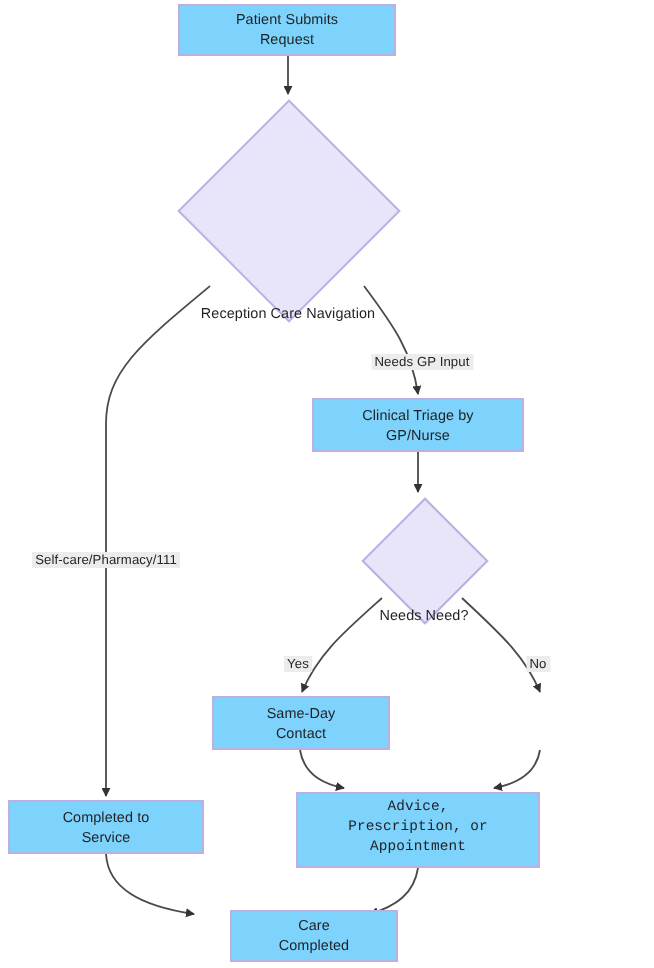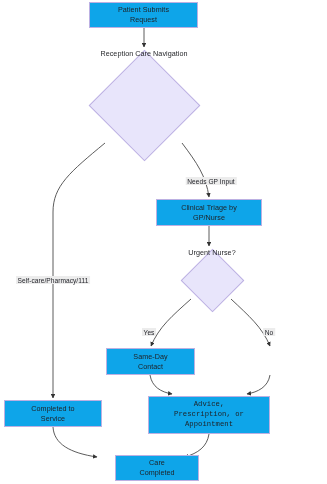--- a/index.html
+++ b/index.html
@@ -22,37 +22,37 @@
     position: absolute;
     left: 0;
     top: 0;
     width: 327px;
     height: 484px;
     overflow: visible;
   }
   .node {
     position: absolute;
     box-sizing: border-box;
-    background: #0ea5e9;
+    background: #7dd3fc;
     border: 1px solid #bcb0e2;
     color: #1f2024;
     font-size: 7.2px;
     line-height: 1.35;
     display: flex;
     align-items: center;
     justify-content: flex-start;
     text-align: center;
     letter-spacing: 0.05px;
     padding: 1px 16px;
   }
   .node.rounded { border-radius: 0; }
   .diamond-wrap {
     position: absolute;
     display: flex;
-    align-items: flex-start;
+    align-items: flex-end;
     justify-content: center;
   }
   .diamond-shape {
     position: absolute;
     left: 50%;
     top: 50%;
     background: #e8e5fb;
     border: 1px solid #bcb0e2;
     box-sizing: border-box;
   }
@@ -111,21 +111,21 @@
   </div>
 
   <div class="edge-label" style="left:211px; top:181px;">Needs GP Input</div>
 
   <div class="node rounded" style="left:156px; top:199px; width:106px; height:27px;">
     <span>Clinical Triage by GP/Nurse</span>
   </div>
 
   <div class="diamond-wrap" style="left:180px; top:248px; width:64px; height:64px;">
     <div class="diamond-shape" style="width:45px; height:45px; margin-left:-22.5px; margin-top:-22.5px; transform:rotate(45deg);"></div>
-    <span class="diamond-label">Urgent Nurse?</span>
+    <span class="diamond-label">Needs Need?</span>
   </div>
 
   <div class="edge-label" style="left:53px; top:280px;">Self-care/Pharmacy/111</div>
 
   <div class="edge-label" style="left:149px; top:332px;">Yes</div>
 
   <div class="edge-label" style="left:269px; top:332px;">No</div>
 
   <div class="node" style="left:106px; top:348px; width:89px; height:27px;">
     <span>Same-Day Contact</span>

